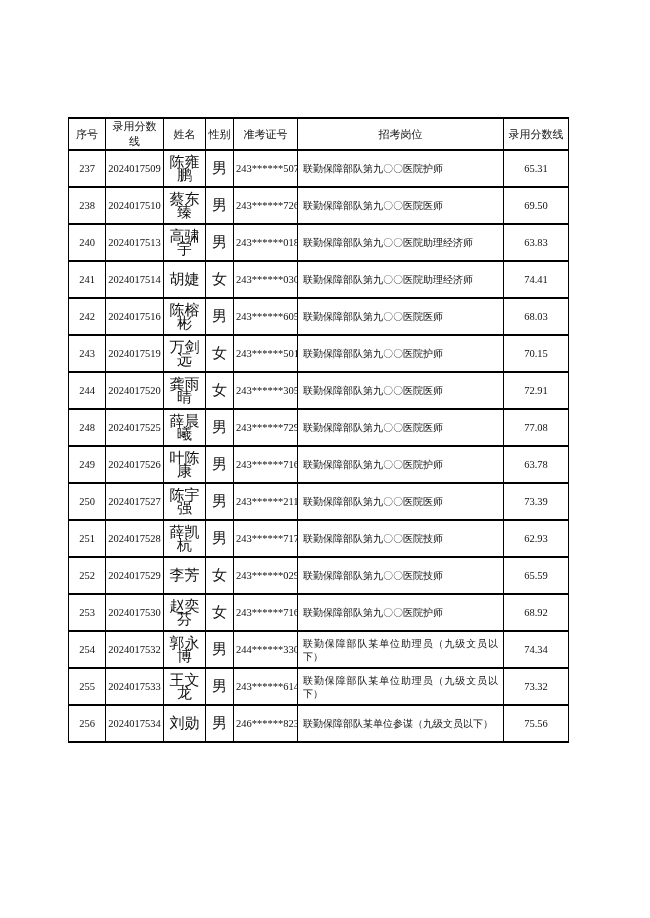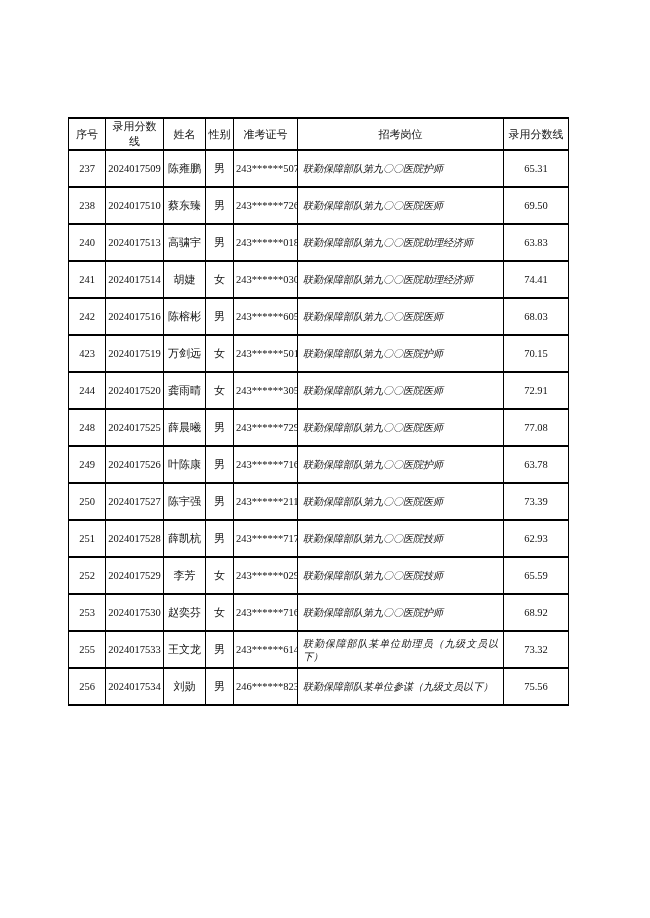--- a/index.html
+++ b/index.html
@@ -48,32 +48,31 @@
     line-height: 13px;
   }
   .score-table td.col-position {
     text-align: justify;
     text-align-last: left;
     font-size: 10px;
     padding: 2px 5px;
     line-height: 13px;
     word-break: normal;
     line-break: strict;
-    font-style: italic;
   }
   .score-table td.col-index,
   .score-table td.col-code,
   .score-table td.col-ticket,
   .score-table td.col-score {
     font-size: 10.5px;
     letter-spacing: 0;
   }
   .score-table td.col-name,
   .score-table td.col-gender {
-    font-size: 11px;
+    font-size: 15px;
   }
 </style>
 </head>
 <body>
 
 <div class="page">
   <table class="score-table">
     <colgroup>
       <col style="width:37px">
       <col style="width:58px">
@@ -134,21 +133,21 @@
         <tr>
           <td class="col-index">242</td>
           <td class="col-code">2024017516</td>
           <td class="col-name">陈榕彬</td>
           <td class="col-gender">男</td>
           <td class="col-ticket">243******605</td>
           <td class="col-position">联勤保障部队第九〇〇医院医师</td>
           <td class="col-score">68.03</td>
         </tr>
         <tr>
-          <td class="col-index">423</td>
+          <td class="col-index">243</td>
           <td class="col-code">2024017519</td>
           <td class="col-name">万剑远</td>
           <td class="col-gender">女</td>
           <td class="col-ticket">243******501</td>
           <td class="col-position">联勤保障部队第九〇〇医院护师</td>
           <td class="col-score">70.15</td>
         </tr>
         <tr>
           <td class="col-index">244</td>
           <td class="col-code">2024017520</td>
@@ -204,20 +203,29 @@
           <td class="col-score">65.59</td>
         </tr>
         <tr>
           <td class="col-index">253</td>
           <td class="col-code">2024017530</td>
           <td class="col-name">赵奕芬</td>
           <td class="col-gender">女</td>
           <td class="col-ticket">243******716</td>
           <td class="col-position">联勤保障部队第九〇〇医院护师</td>
           <td class="col-score">68.92</td>
+        </tr>
+        <tr>
+          <td class="col-index">254</td>
+          <td class="col-code">2024017532</td>
+          <td class="col-name">郭永博</td>
+          <td class="col-gender">男</td>
+          <td class="col-ticket">244******330</td>
+          <td class="col-position">联勤保障部队某单位助理员（九级文员以下）</td>
+          <td class="col-score">74.34</td>
         </tr>
         <tr>
           <td class="col-index">255</td>
           <td class="col-code">2024017533</td>
           <td class="col-name">王文龙</td>
           <td class="col-gender">男</td>
           <td class="col-ticket">243******614</td>
           <td class="col-position">联勤保障部队某单位助理员（九级文员以下）</td>
           <td class="col-score">73.32</td>
         </tr>

